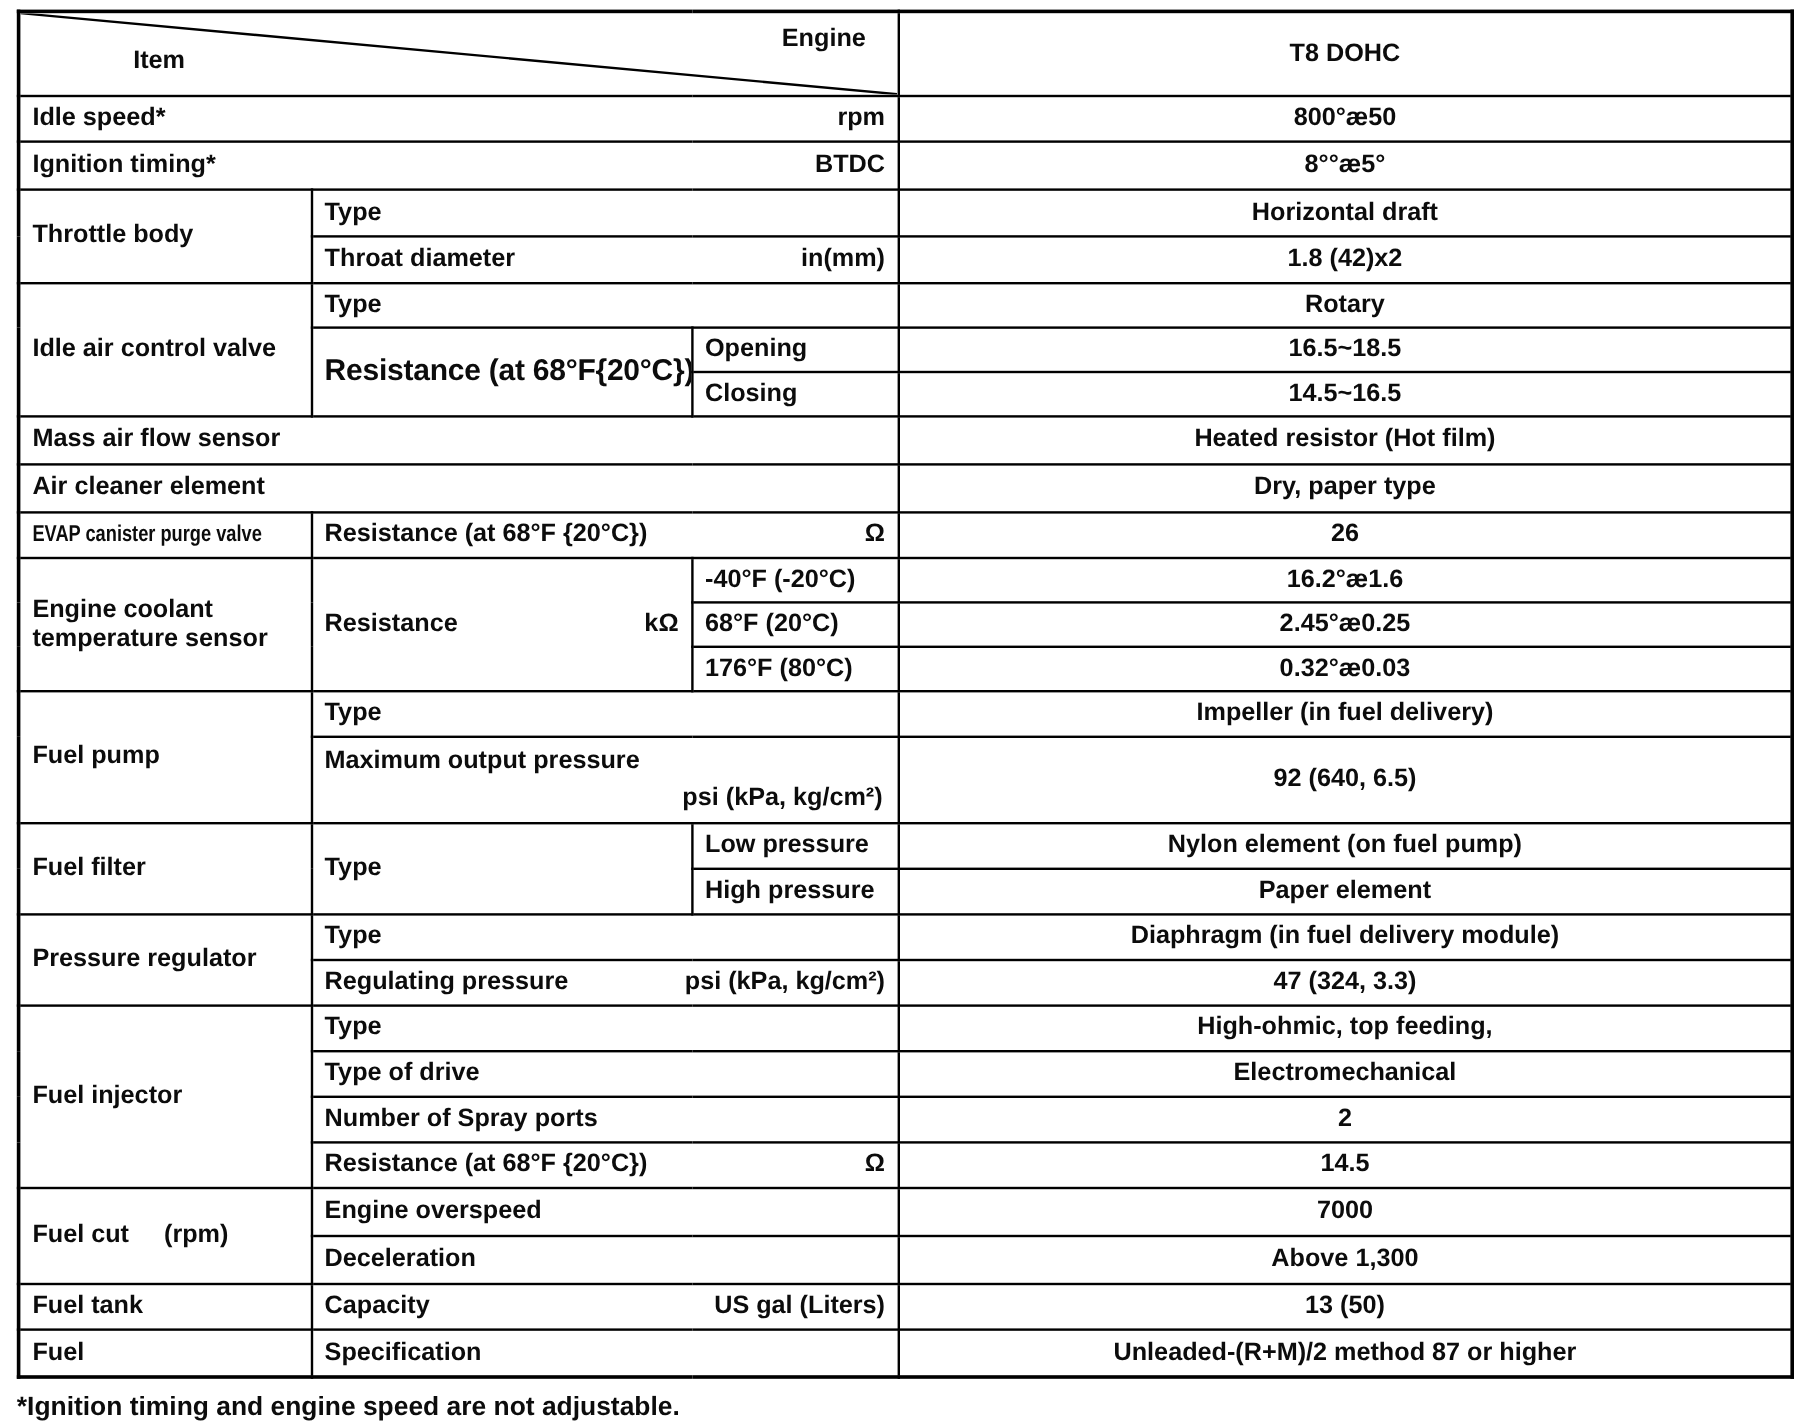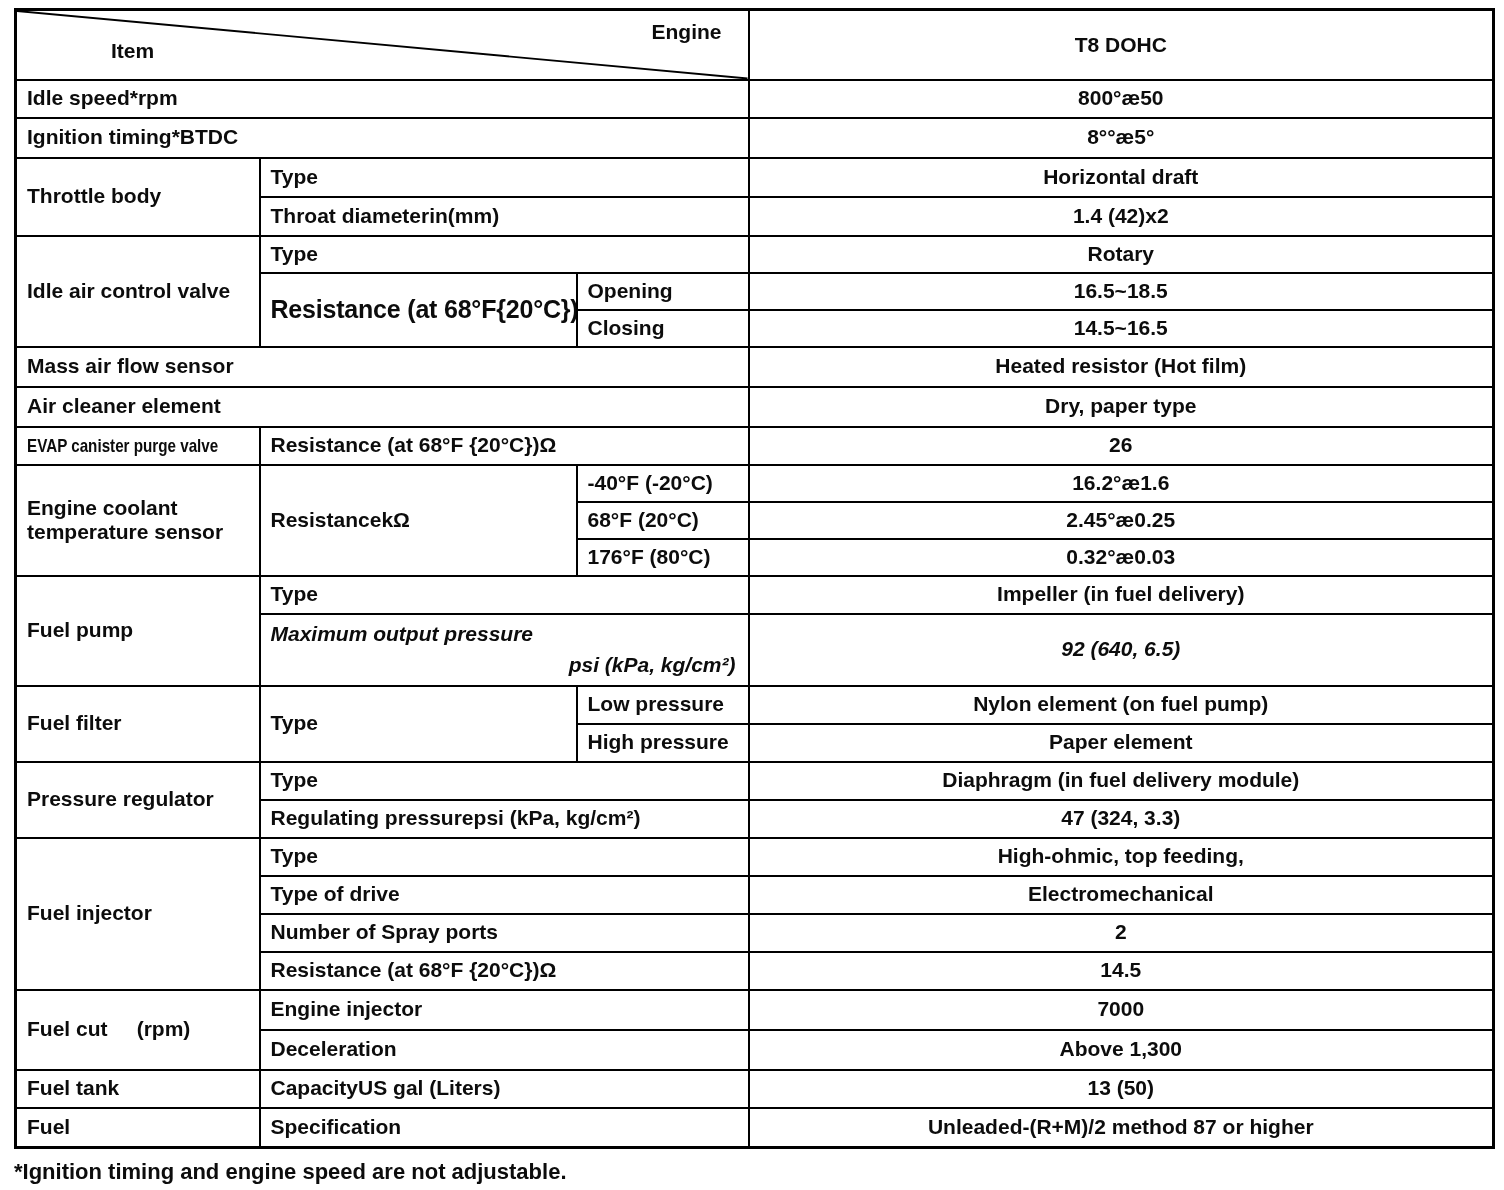--- a/index.html
+++ b/index.html
@@ -29,23 +29,23 @@
     font-size: 21px;
     vertical-align: middle;
     overflow: hidden;
     line-height: 1.15;
   }
   tr        { height: 38px; }
   tr.hdr    { height: 70px; }
   tr.h37    { height: 37px; }
   tr.h39    { height: 39px; }
   tr.h40    { height: 40px; }
-  tr.h72    { height: 72px; font-style: italic; }
+  tr.h72    { height: 72px; }
   .val { text-align: center; margin-left: 32px; }
-  .lu { display: flex; align-items: center; width: 100%; }
+  .lu { display: flex; justify-content: space-between; align-items: center; width: 100%; }
   .diag { position: relative; padding: 0; }
   .diag svg { position: absolute; left: 0; top: 0; width: 100%; height: 100%; display: block; }
   .engine-lbl { position: absolute; top: 9px; right: 26px; }
   .item-lbl   { position: absolute; bottom: 15px; left: 94px; }
   .cond { display: inline-block; transform: scaleX(0.80); transform-origin: left center; white-space: nowrap; font-size: 19px; }
   .tight { font-size: 25px; letter-spacing: -0.2px; white-space: nowrap; }
   .unit-line { display: block; text-align: right; margin-top: 6px; padding-right: 2px; }
   .footnote { font-size: 22px; margin: 10px 0 16px 0; }
 </style>
 </head>
@@ -97,21 +97,21 @@
       <td colspan="2">Type</td>
       <td class="val">Horizontal draft</td>
     </tr>
     <tr class="h39">
       <td colspan="2">
         <div class="lu">
           <span>Throat diameter</span>
           <span>in(mm)</span>
         </div>
       </td>
-      <td class="val">1.4 (42)x2</td>
+      <td class="val">1.8 (42)x2</td>
     </tr>
 
     <tr class="h37">
       <td rowspan="3">Idle air control valve</td>
       <td colspan="2">Type</td>
       <td class="val">Rotary</td>
     </tr>
     <tr class="h37">
       <td rowspan="2">
         <span class="tight">Resistance (at 68°F{20°C})Ω</span>
@@ -226,21 +226,21 @@
         <div class="lu">
           <span>Resistance (at 68°F {20°C})</span>
           <span>Ω</span>
         </div>
       </td>
       <td class="val">14.5</td>
     </tr>
 
     <tr class="h40">
       <td rowspan="2">Fuel cut&nbsp;&nbsp;&nbsp;&nbsp;&nbsp;(rpm)</td>
-      <td colspan="2">Engine injector</td>
+      <td colspan="2">Engine overspeed</td>
       <td class="val">7000</td>
     </tr>
     <tr class="h40">
       <td colspan="2">Deceleration</td>
       <td class="val">Above 1,300</td>
     </tr>
 
     <tr>
       <td>Fuel tank</td>
       <td colspan="2">

